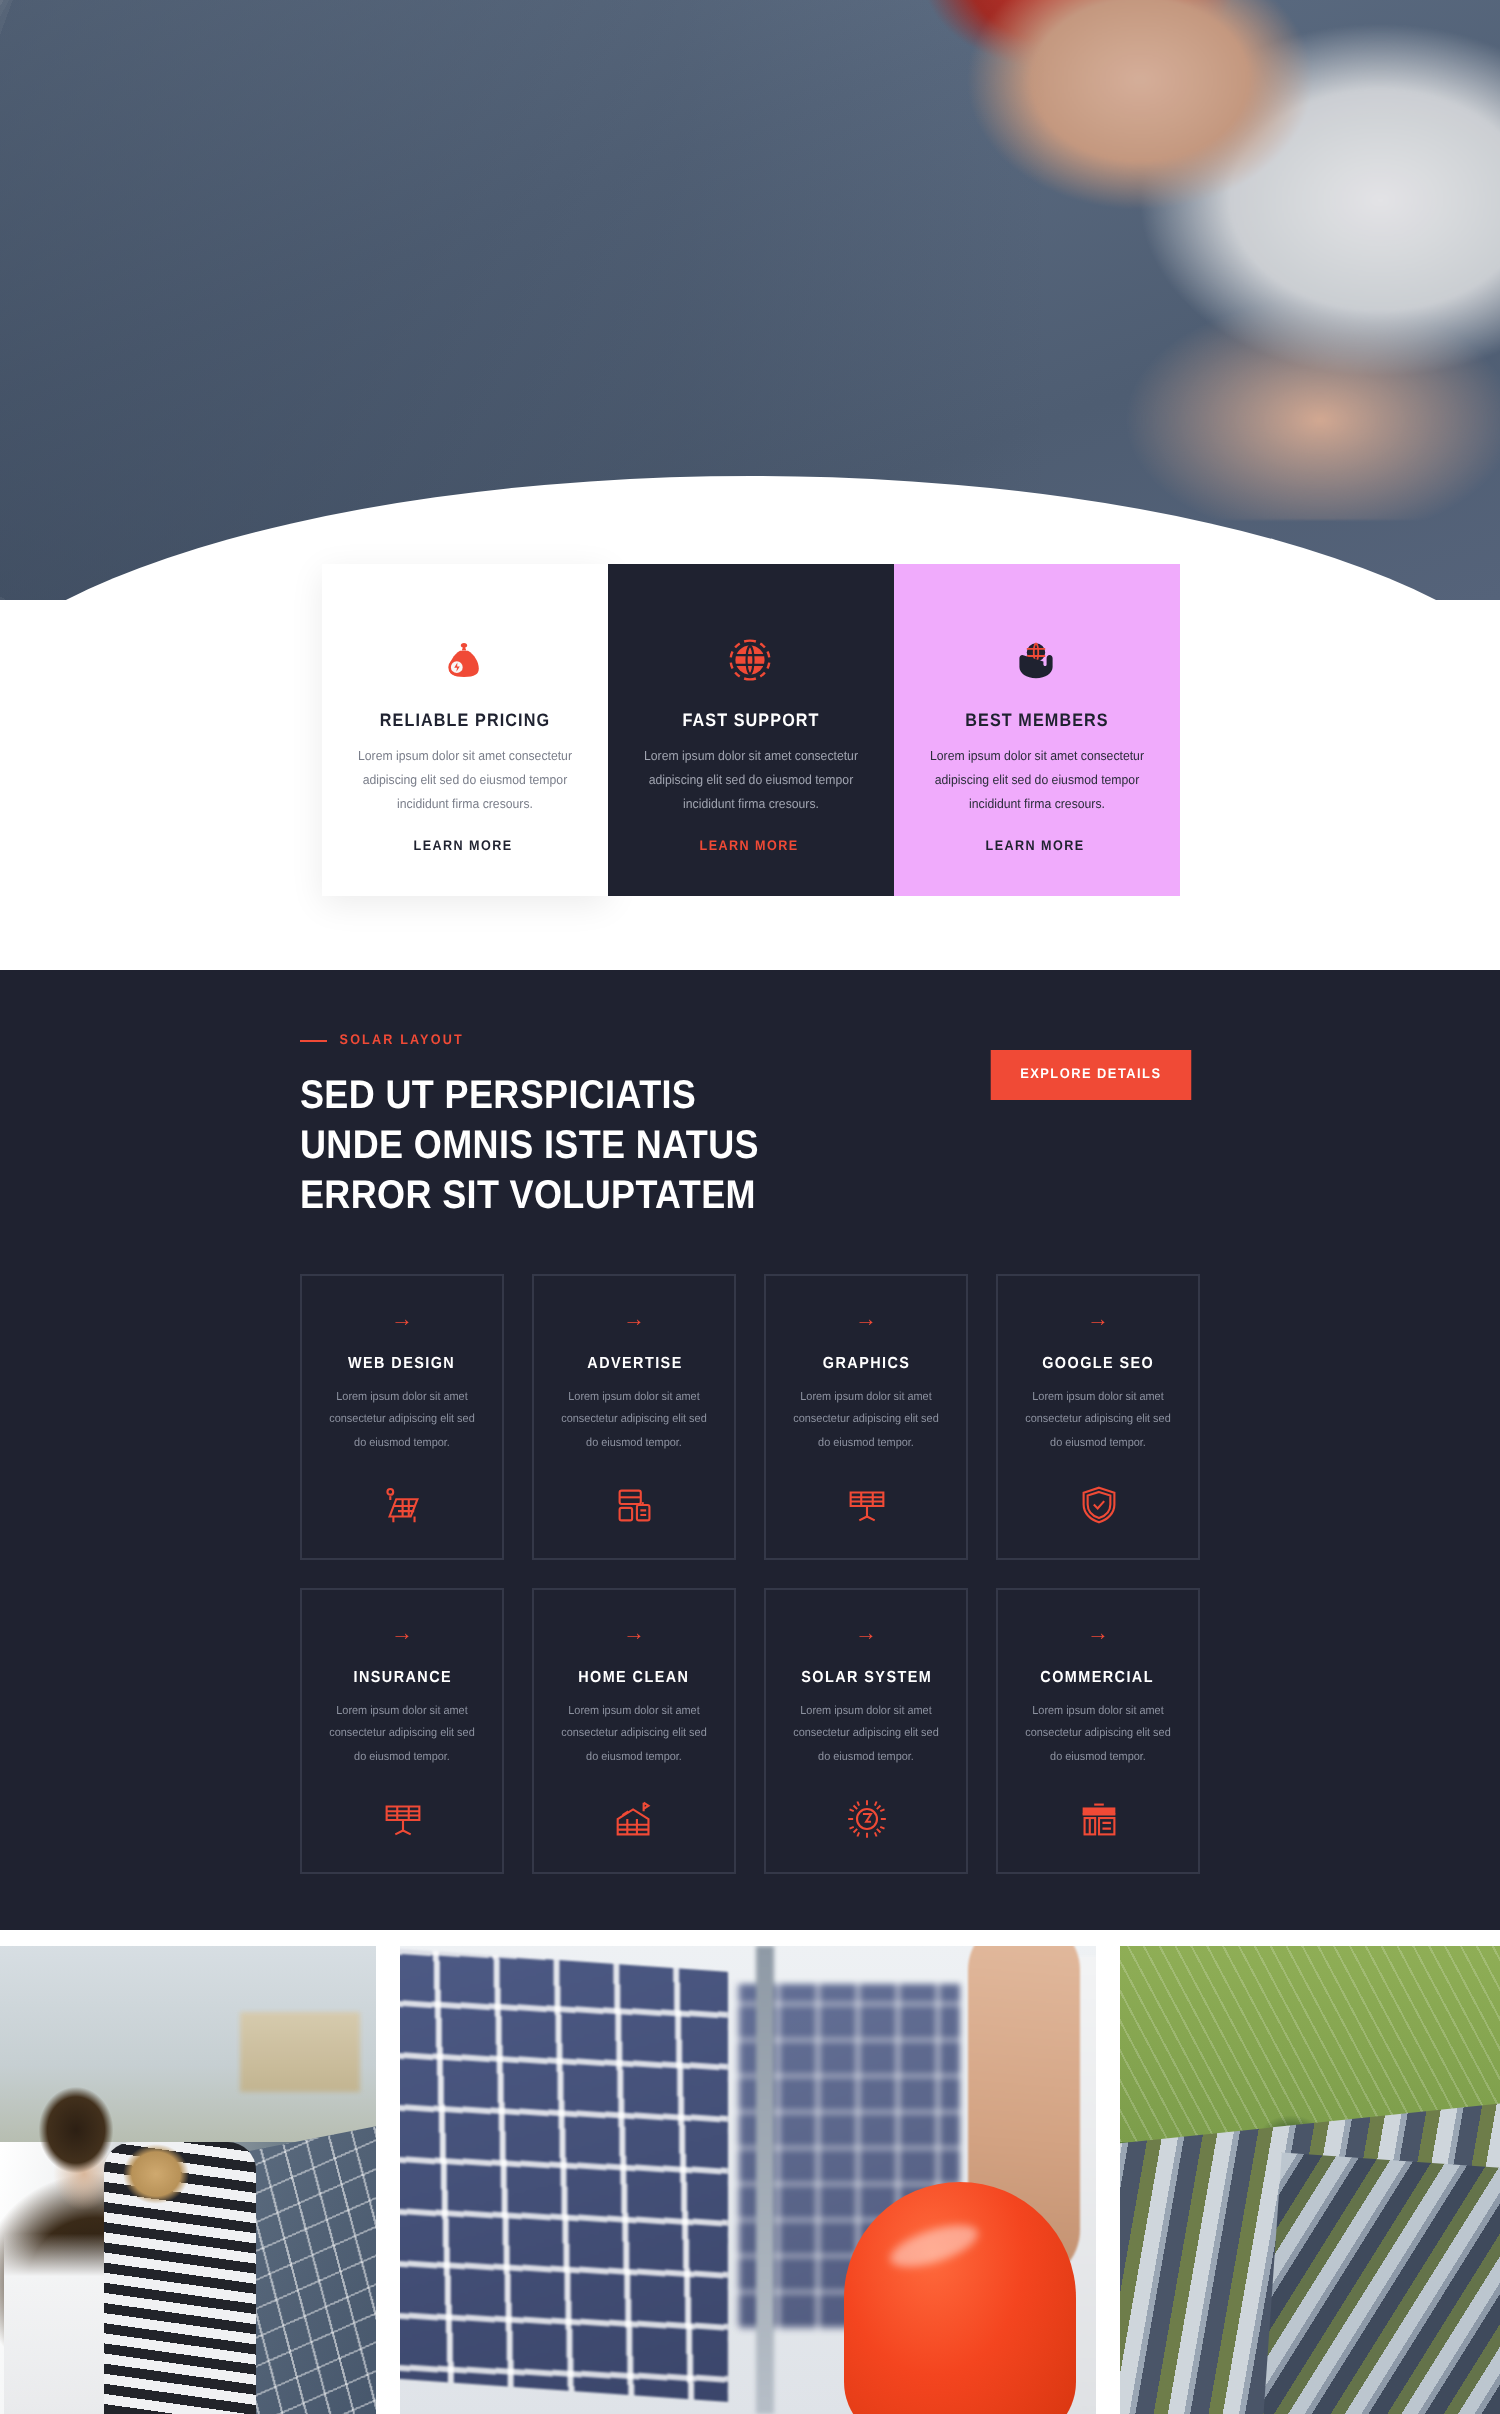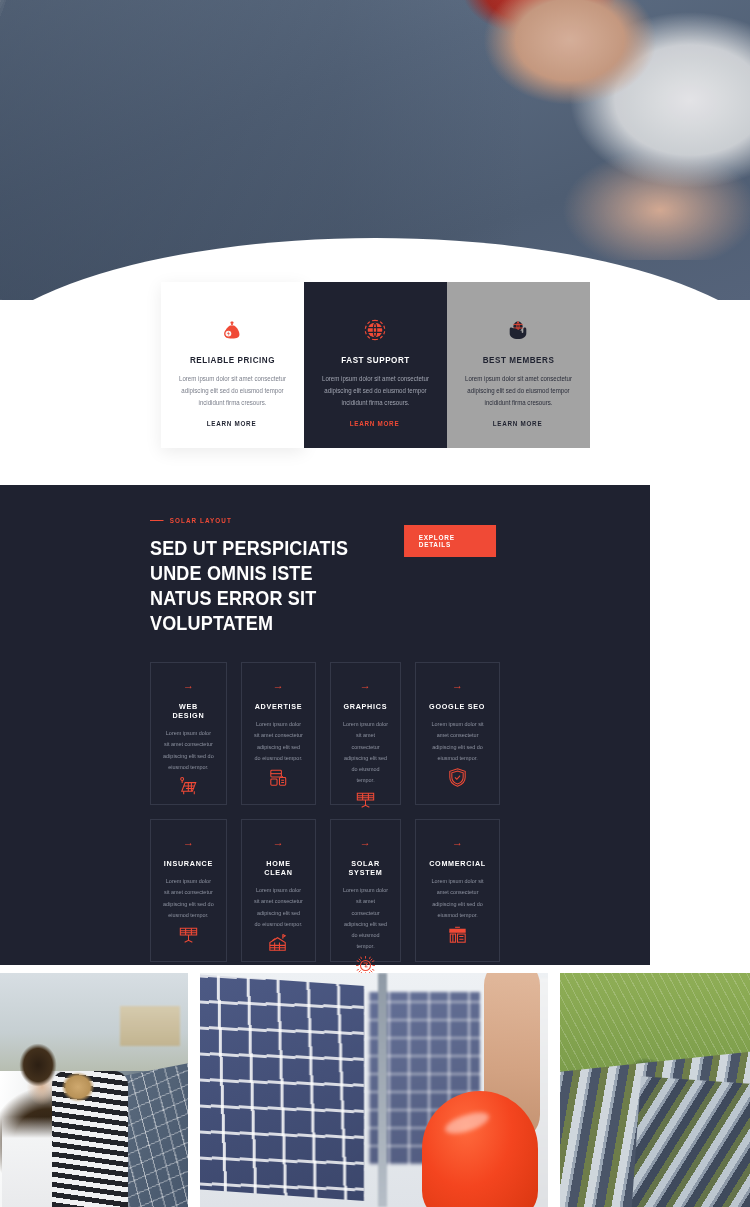--- a/index.html
+++ b/index.html
@@ -97,21 +97,21 @@
     align-items:flex-end;
     z-index:9;
   }
   .fcard {
     width:143px;
     padding:33px 14px 20px;
     text-align:center;
   }
   .fcard.white { background:#fff; height:166px; box-shadow:0 4px 16px rgba(0,0,0,.08); }
   .fcard.dark  { background:#1f2230; height:166px; }
-  .fcard.red   { background:#a3a3a3; height:166px; }
+  .fcard.red   { background:#f0abfc; height:166px; }
 
   .fcard-icon{ height:30px; display:flex; align-items:center; justify-content:center; }
   .fcard-icon svg{ display:block; }
   .fcard-title{
     margin-top:10px;
     font-size:9px; font-weight:bold; letter-spacing:0.6px;
     transform:scaleX(0.9);
   }
   .white .fcard-title{ color:#1f2230; }
   .dark  .fcard-title{ color:#ffffff; }
@@ -133,21 +133,21 @@
     transform:scaleX(0.9);
     cursor:pointer;
   }
   .white .fcard-link{ color:#1f2230; }
   .dark  .fcard-link{ color:#f04a36; }
   .red   .fcard-link{ color:#1f2230; }
 
   
   .services{
     position:absolute; top:485px; left:0;
-    width:650px; height:480px;
+    width:750px; height:480px;
     background:#1f2230;
     padding:32px 150px 0;
   }
   .svc-head{ display:flex; justify-content:space-between; align-items:flex-start; }
   .svc-kicker{
     display:flex; align-items:center; gap:7px;
     font-size:7px; font-weight:bold; letter-spacing:1.2px;
     color:#f04a36; transform:scaleX(0.9); transform-origin:left;
   }
   .svc-kicker .dash{ display:inline-block; width:15px; height:1px; background:#f04a36; }

